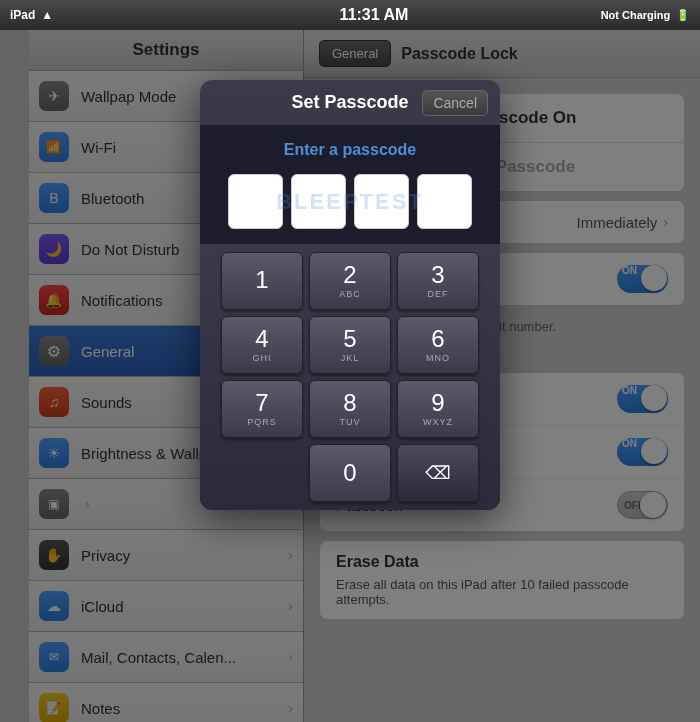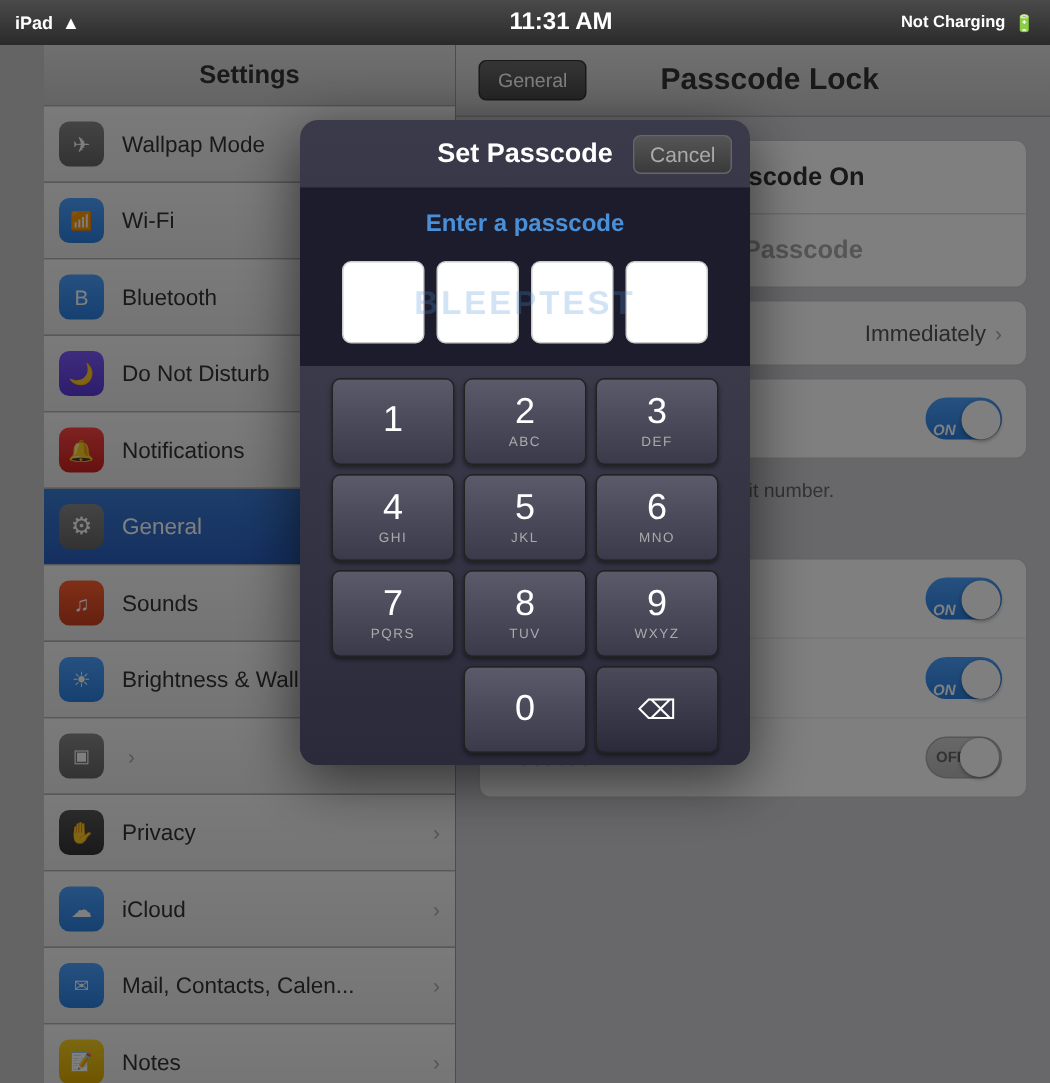--- a/index.html
+++ b/index.html
@@ -143,25 +143,24 @@
       background: linear-gradient(to bottom, #6a6a6a, #4a4a4a);
       color: white;
       padding: 5px 12px;
       border-radius: 5px;
       font-size: 13px;
       cursor: pointer;
       border: 1px solid #333;
     }
 
     .right-title {
-      font-size: 20px;
+      font-size: 16px;
       font-weight: bold;
       color: #333;
       flex: 1;
-      text-align: center;
       margin-right: 60px;
     }
 
     .passcode-content {
       padding: 15px;
     }
 
     .passcode-btn-row {
       background: white;
       border-radius: 8px;
@@ -229,22 +228,21 @@
       flex: 1;
     }
 
     .toggle-blue {
       width: 51px;
       height: 28px;
       border-radius: 14px;
       background: linear-gradient(to bottom, #4da1ff, #2a80e0);
       position: relative;
       display: flex;
-      align-items: flex-end;
-      font-style: italic;
+      align-items: flex-start;
     }
     .toggle-blue .toggle-on-label {
       color: white;
       font-size: 10px;
       font-weight: bold;
       margin-left: 5px;
     }
     .toggle-blue .toggle-knob {
       position: absolute;
       right: 1px;
@@ -615,20 +613,24 @@
         </div>
         <div class="option-row">
           <span class="option-label">Passbook</span>
           <div class="toggle-switch off" style="width:51px;">
             <span class="toggle-label">OFF</span>
             <div class="toggle-knob"></div>
           </div>
         </div>
       </div>
 
+      <div class="erase-row" style="margin-top:8px;">
+        <span class="simple-label">Erase Data</span>
+        <p class="erase-text">Erase all data on this iPad after 10 failed passcode attempts.</p>
+      </div>
     </div>
   </div>
 </div>
 
 <div class="modal-overlay">
   <div class="modal">
 
     <div class="modal-header">
       <span class="modal-title">Set Passcode</span>
       <div class="modal-cancel">Cancel</div>

